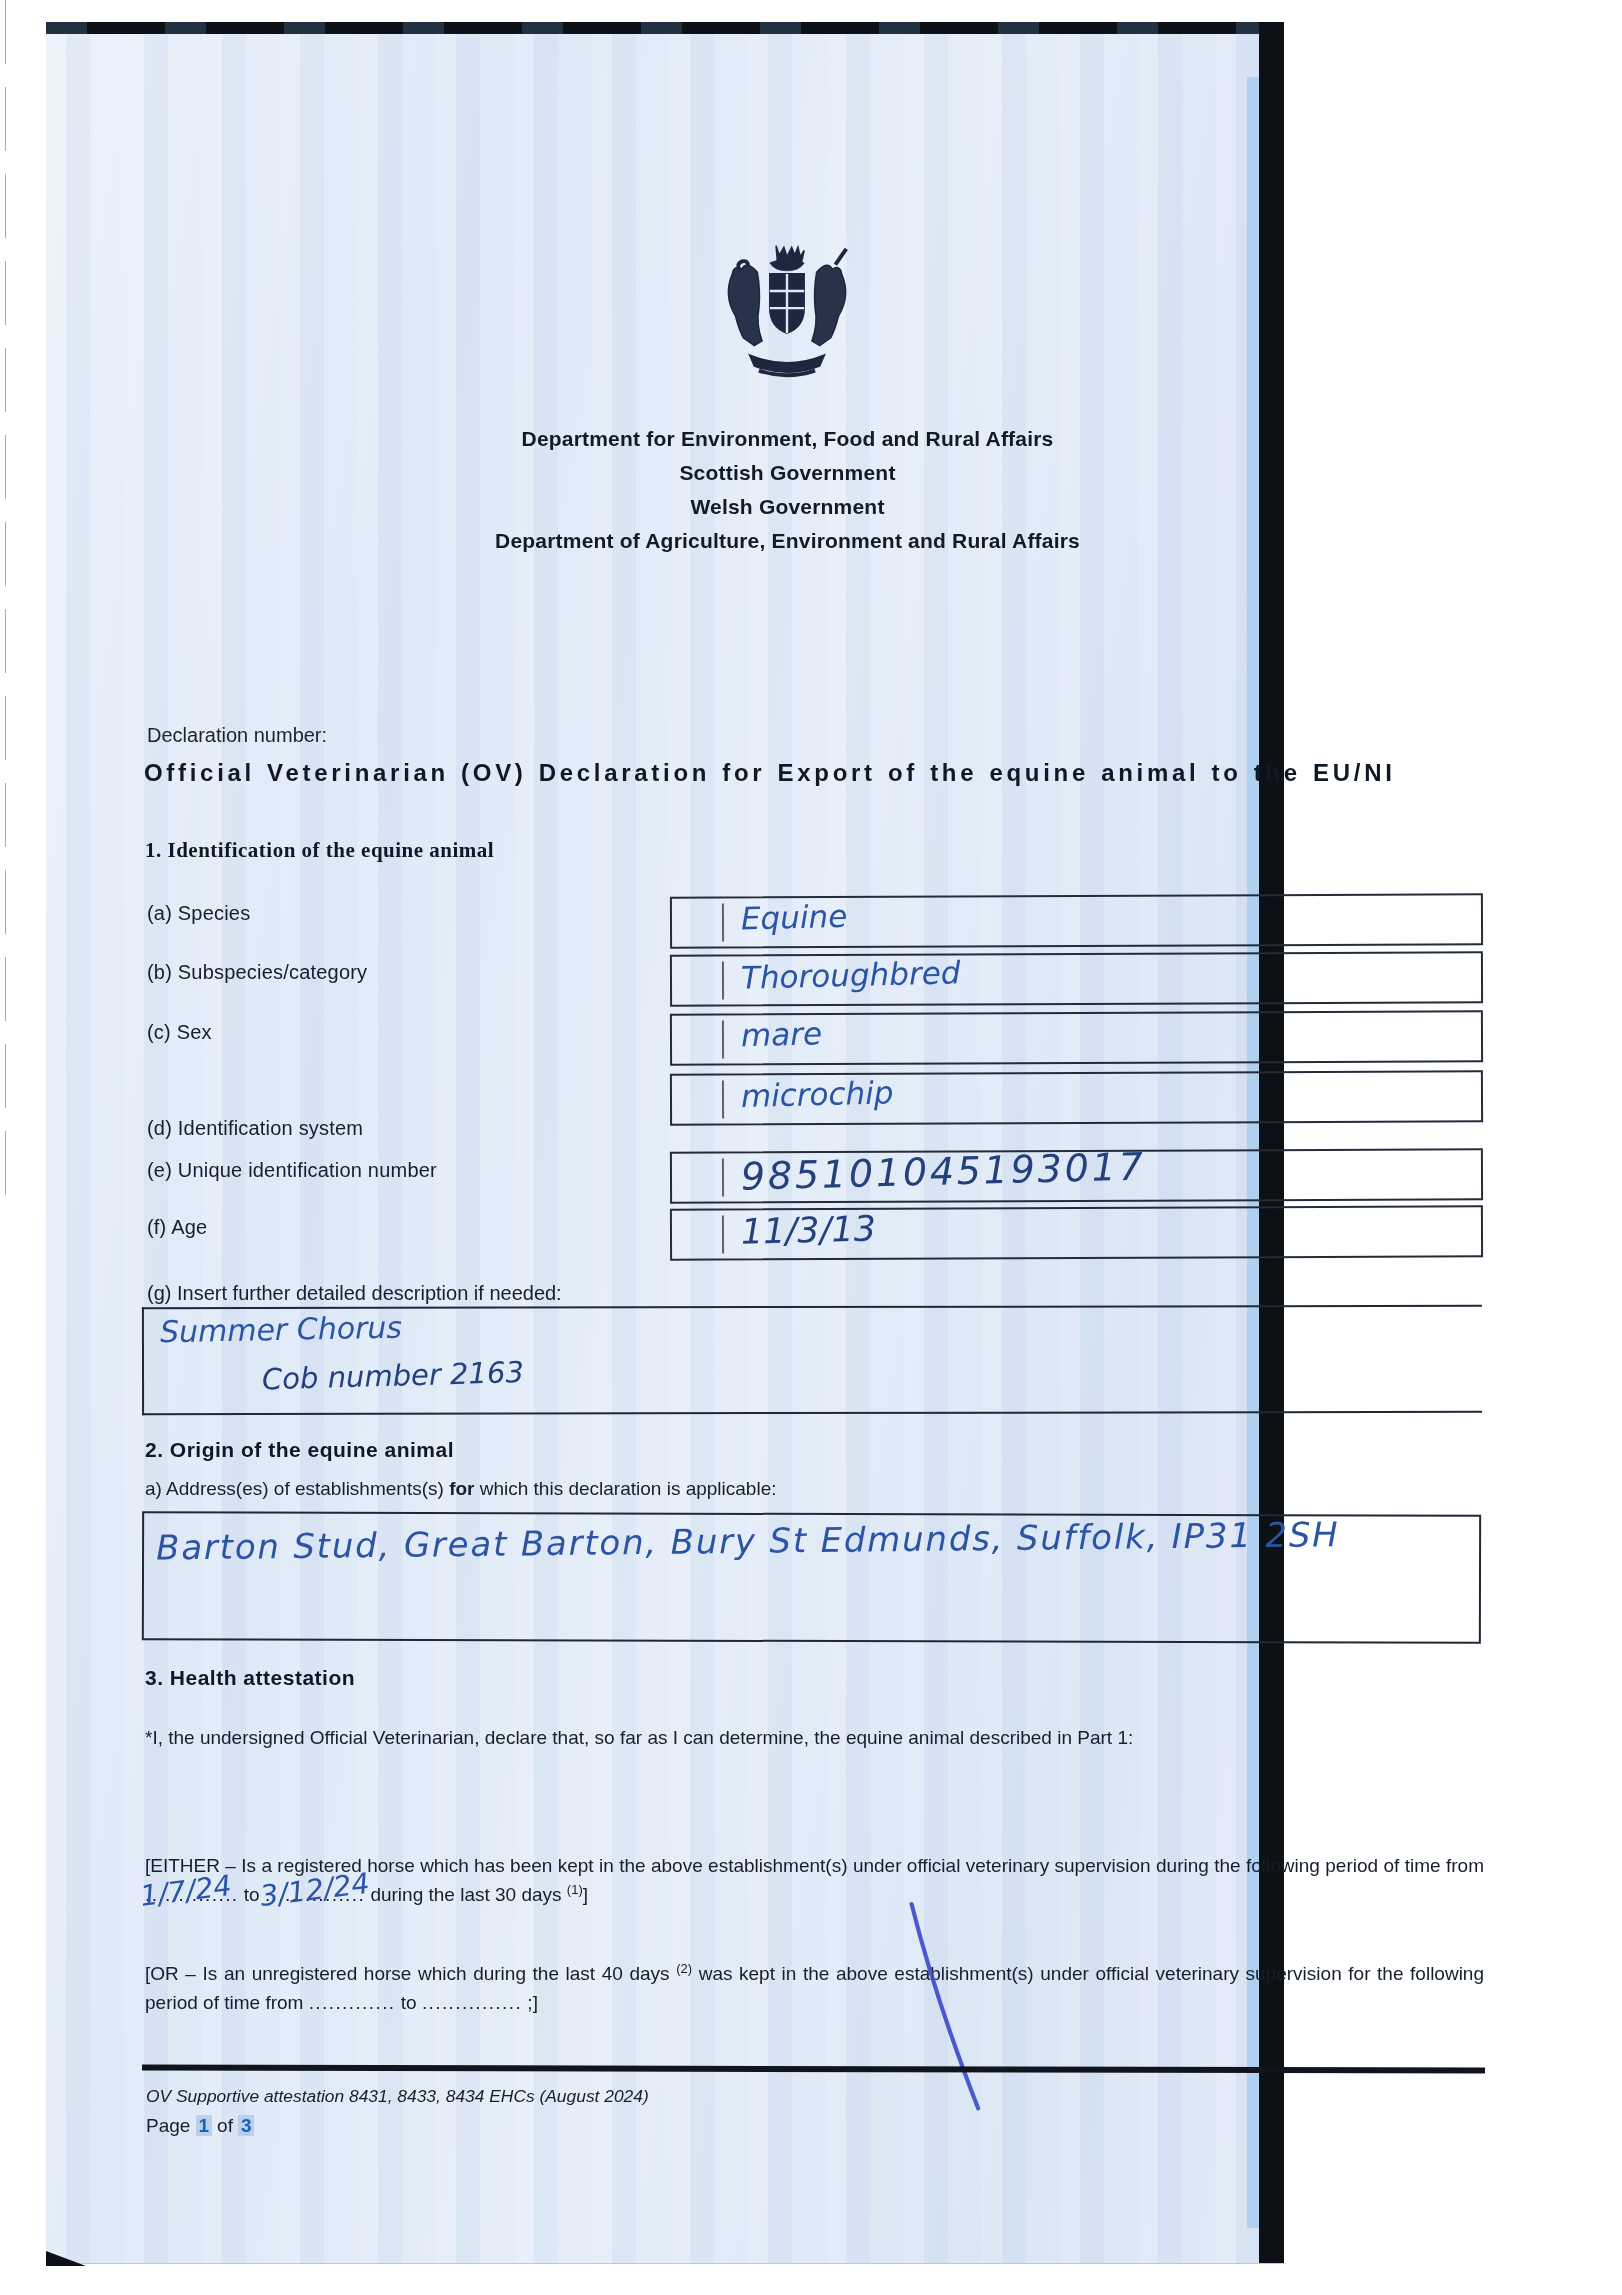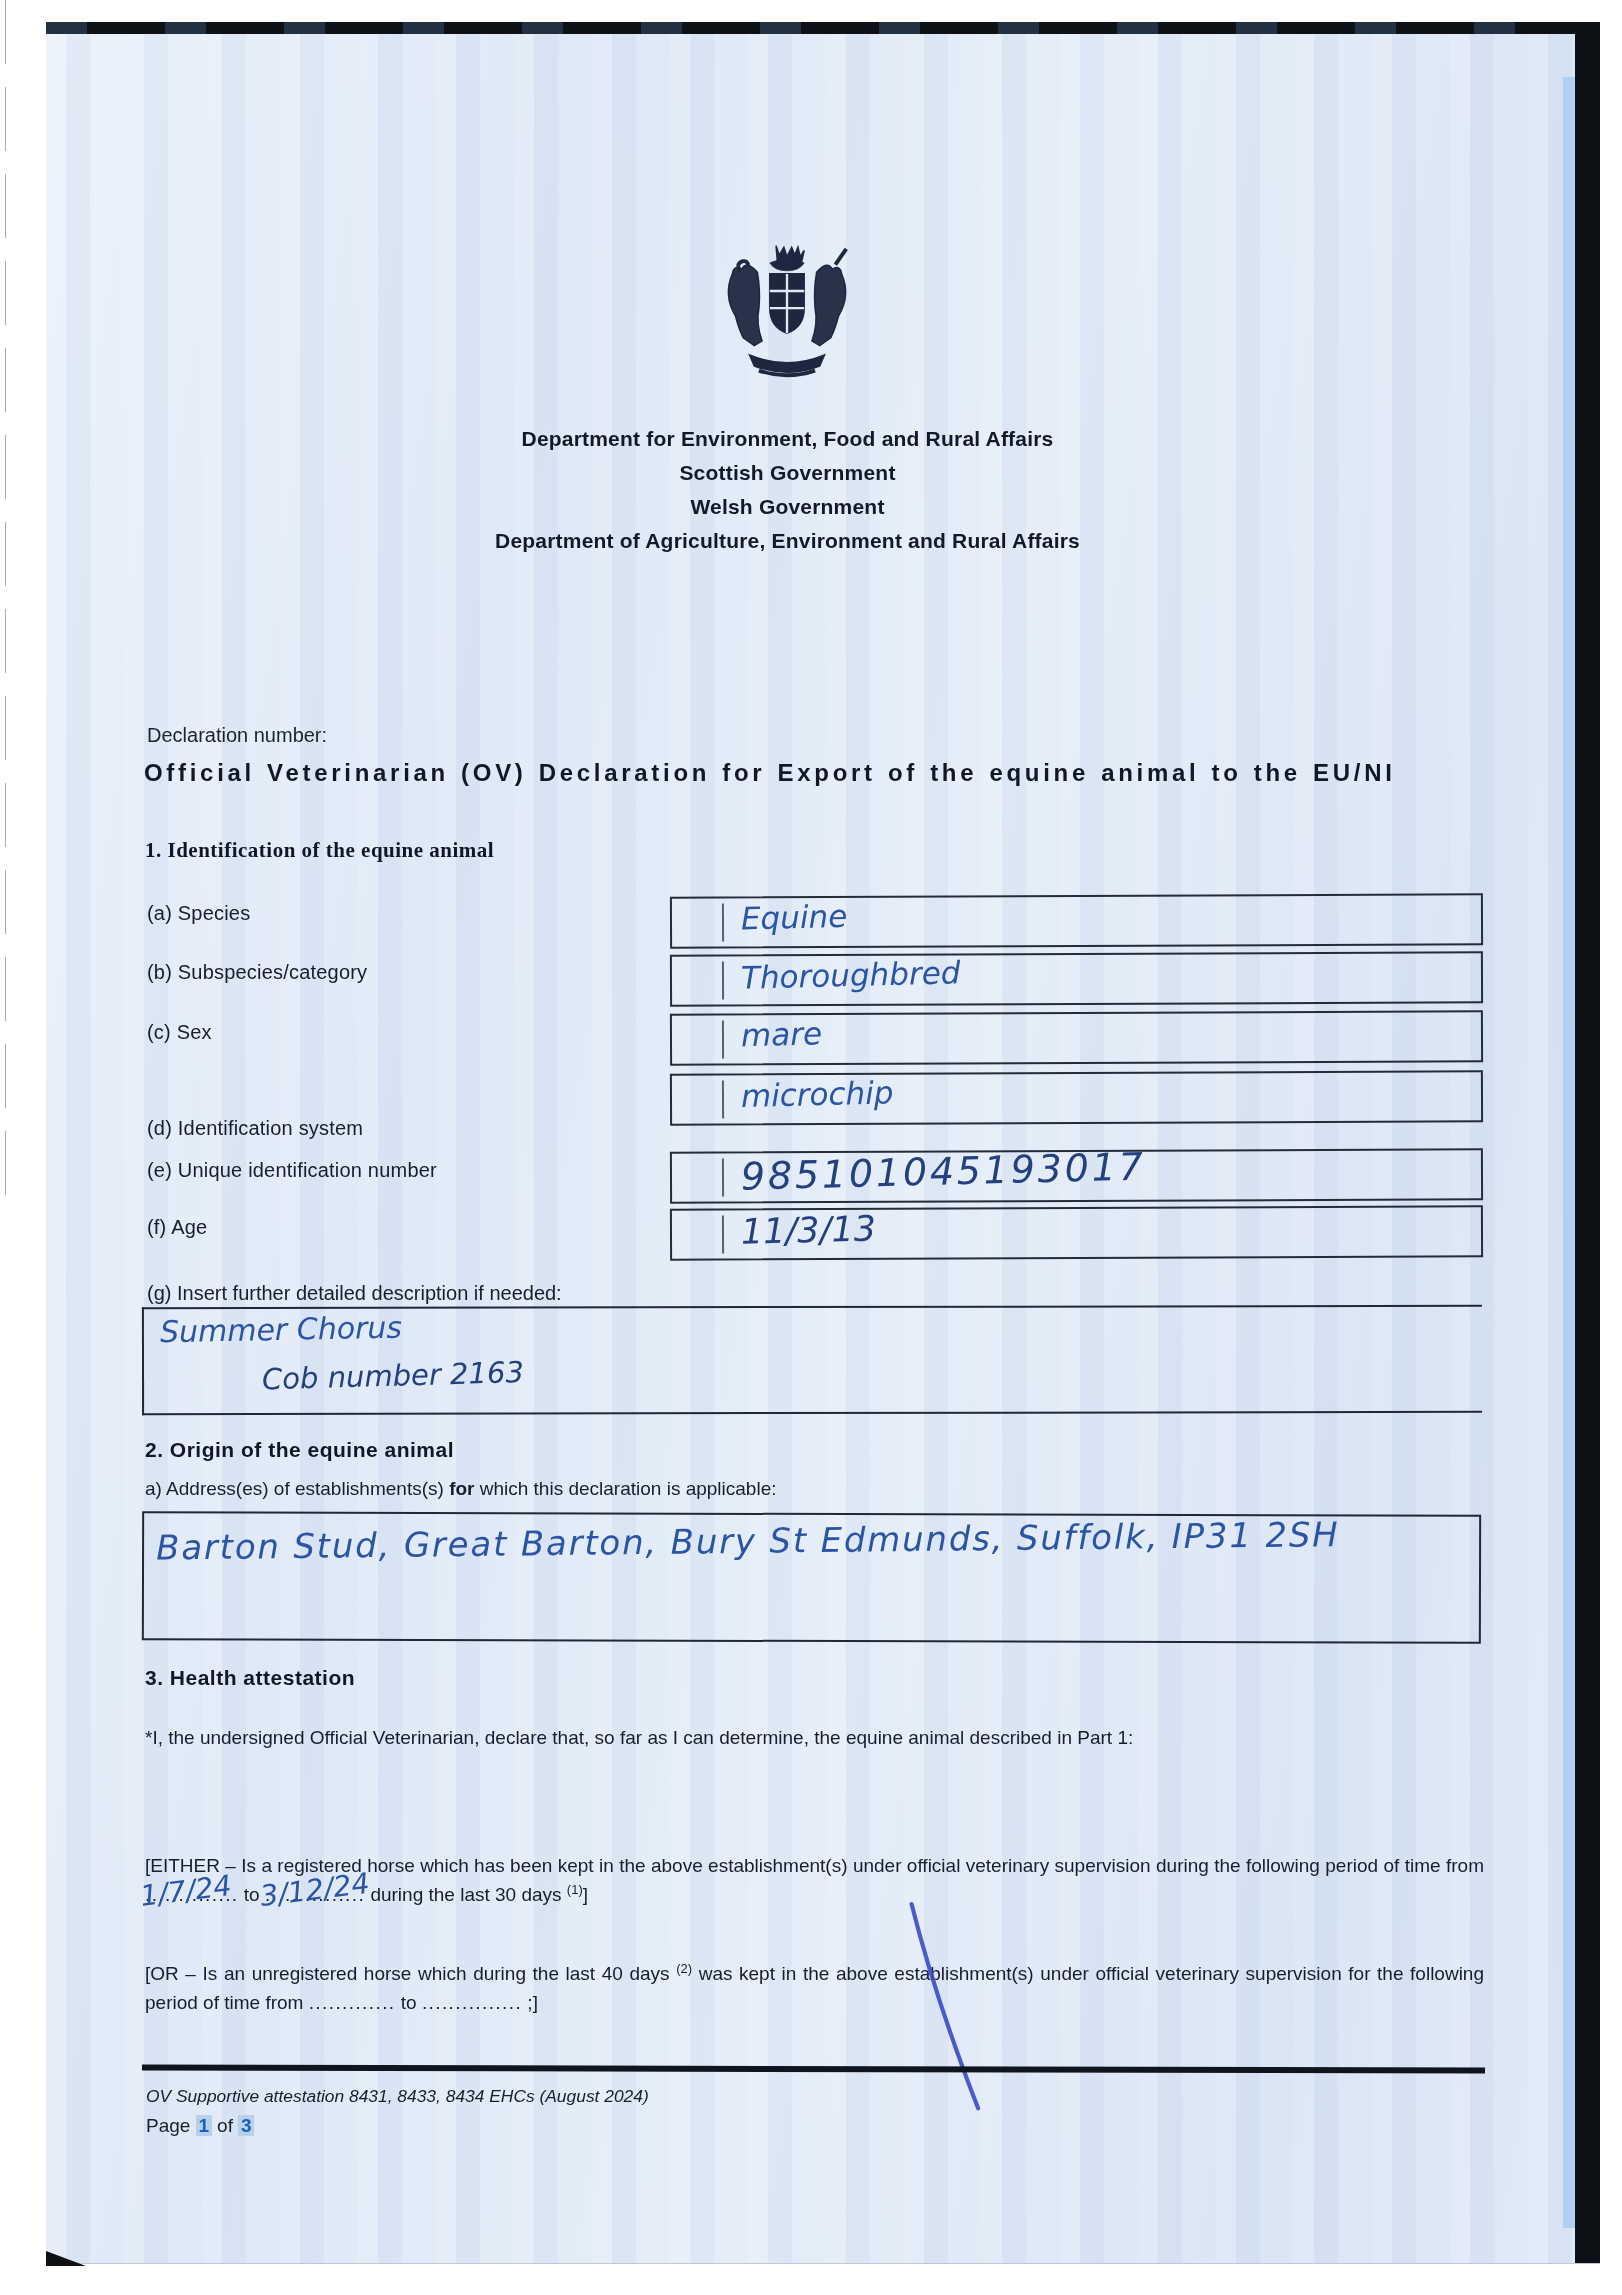--- a/index.html
+++ b/index.html
@@ -5,21 +5,21 @@
   html,body{margin:0;padding:0;background:#ffffff;}
   body{font-family:"Liberation Sans", sans-serif; color:#141c2a;}
   .canvas{position:relative;width:1622px;height:2295px;background:#ffffff;overflow:hidden;}
 
   
   .artifact-line{position:absolute;left:4.6px;top:0;width:1.4px;height:1212px;
     background:repeating-linear-gradient(180deg,#878d99 0 64px,rgba(135,141,153,0) 64px 87px);
     opacity:.75;}
 
   
-  .page{position:absolute;left:46px;top:22px;width:1554px;height:2241px;
+  .page{position:absolute;left:46px;top:22px;width:1238px;height:2241px;
     background:
       repeating-linear-gradient(90deg, rgba(255,255,255,.14) 0 20px, rgba(176,194,224,.14) 20px 44px, rgba(255,255,255,.05) 44px 78px),
       linear-gradient(100deg,#eaf1fa 0%, #dde8f6 28%, #e4edf8 55%, #d9e5f4 82%, #dfe9f6 100%);
     box-shadow:0 0.9px 0 #b9c2cf;}
   .edge-top{position:absolute;left:0;top:0;width:100%;height:12px;background:#0e1116;
     background-image:repeating-linear-gradient(90deg, rgba(70,110,150,.35) 0 41px, rgba(0,0,0,0) 41px 119px);}
   .edge-right{position:absolute;right:0;top:0;width:25px;height:100%;background:#0d1015;}
   .edge-right-sliver{position:absolute;right:25px;top:55px;width:12px;height:96%;background:#a9cdf0;opacity:.85;}
   .corner-mark{position:absolute;left:0;bottom:-2.8px;width:0;height:0;
     border-bottom:15.6px solid #0d1015;border-right:40px solid transparent;}

